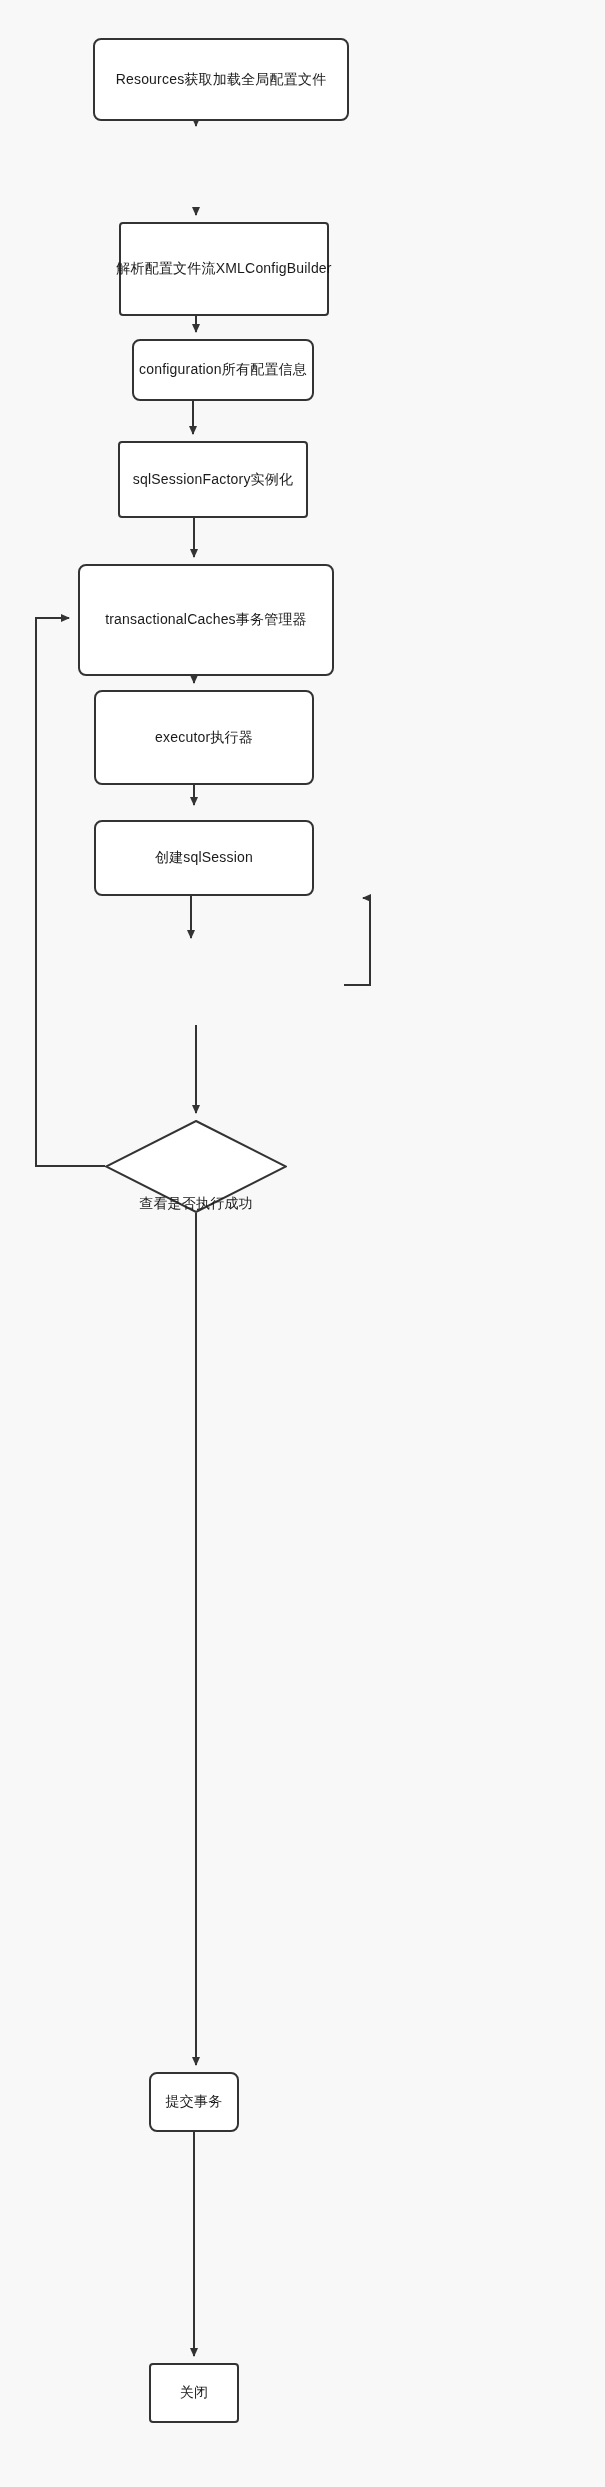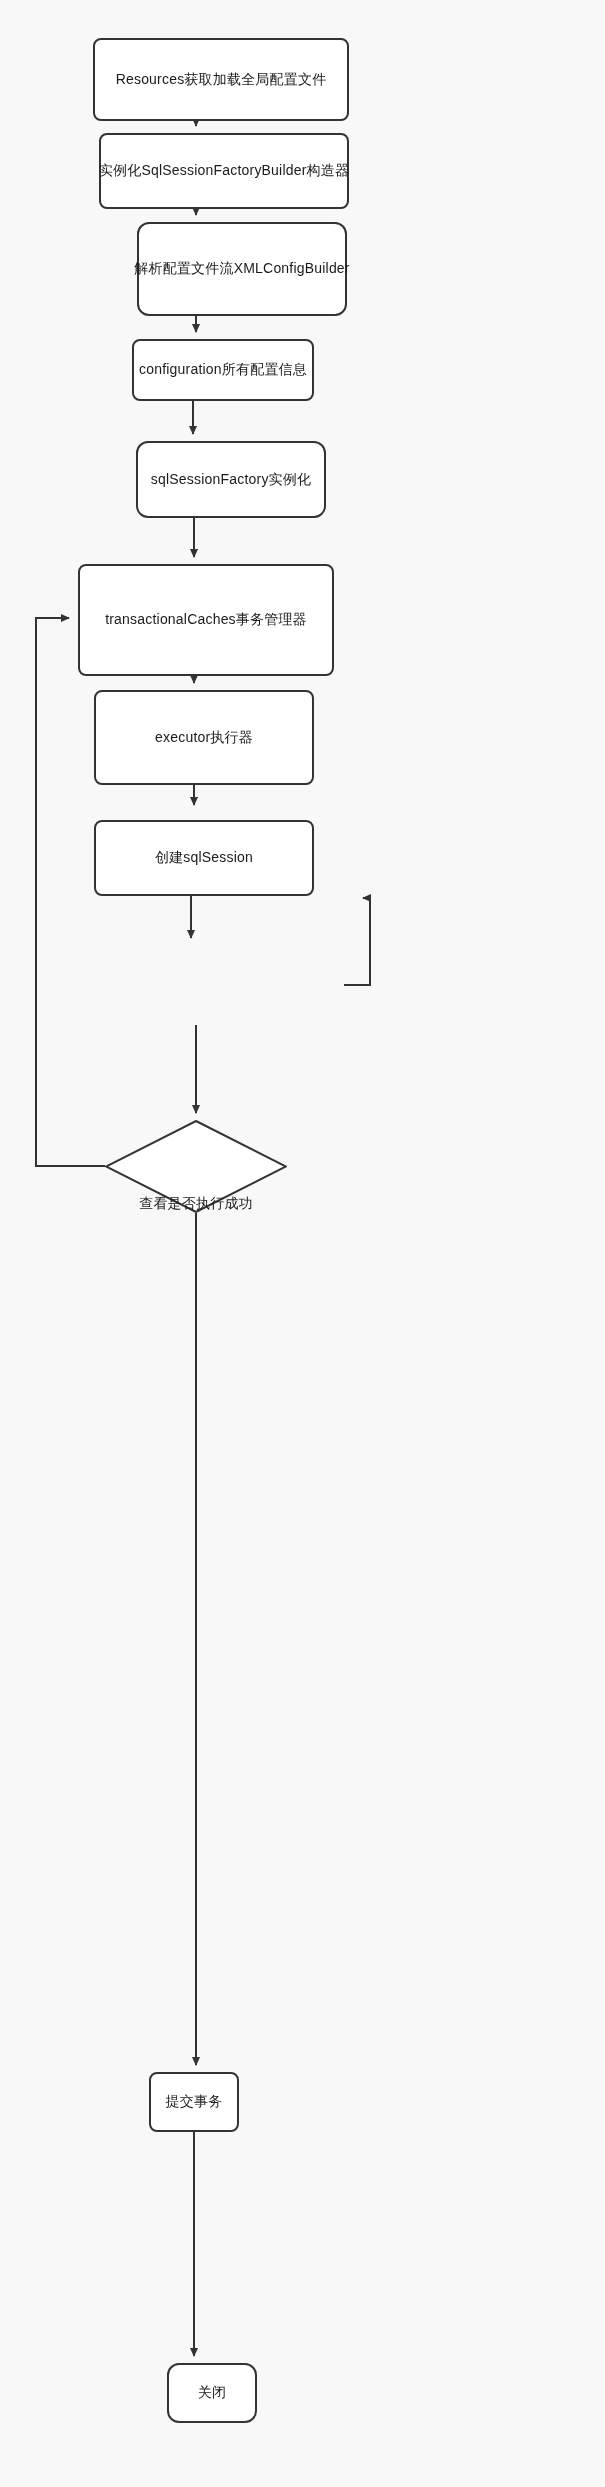--- a/index.html
+++ b/index.html
@@ -34,21 +34,21 @@
     align-items: center;
     justify-content: center;
     text-align: center;
     color: #1a1a1a;
     font-size: 14px;
     line-height: 1.4;
     letter-spacing: 0.2px;
     padding: 4px 8px;
   }
   .node.round { border-radius: 8px; }
-  .node.sharp { border-radius: 12px; margin-left: 18px; }
+  .node.sharp { border-radius: 4px; }
   .node-label {
     display: block;
     white-space: nowrap;
   }
   .decision {
     position: absolute;
     display: flex;
     align-items: flex-end;
     justify-content: center;
   }
@@ -105,23 +105,20 @@
       <line x1="196" y1="1213" x2="196" y2="2065" marker-end="url(#arrow)"></line>
 
       <line x1="194" y1="2132" x2="194" y2="2356" marker-end="url(#arrow)"></line>
     </g>
   </svg>
 
   <div class="node round" style="left:93px; top:38px; width:256px; height:83px;">
     <span class="node-label">Resources获取加载全局配置文件</span>
   </div>
 
-  <div class="node round" style="left:99px; top:133px; width:250px; height:76px;">
-    <span class="node-label">实例化SqlSessionFactoryBuilder构造器</span>
-  </div>
 
   <div class="node sharp" style="left:119px; top:222px; width:210px; height:94px;">
     <span class="node-label">解析配置文件流XMLConfigBuilder</span>
   </div>
 
   <div class="node round" style="left:132px; top:339px; width:182px; height:62px;">
     <span class="node-label">configuration所有配置信息</span>
   </div>
 
   <div class="node sharp" style="left:118px; top:441px; width:190px; height:77px;">

